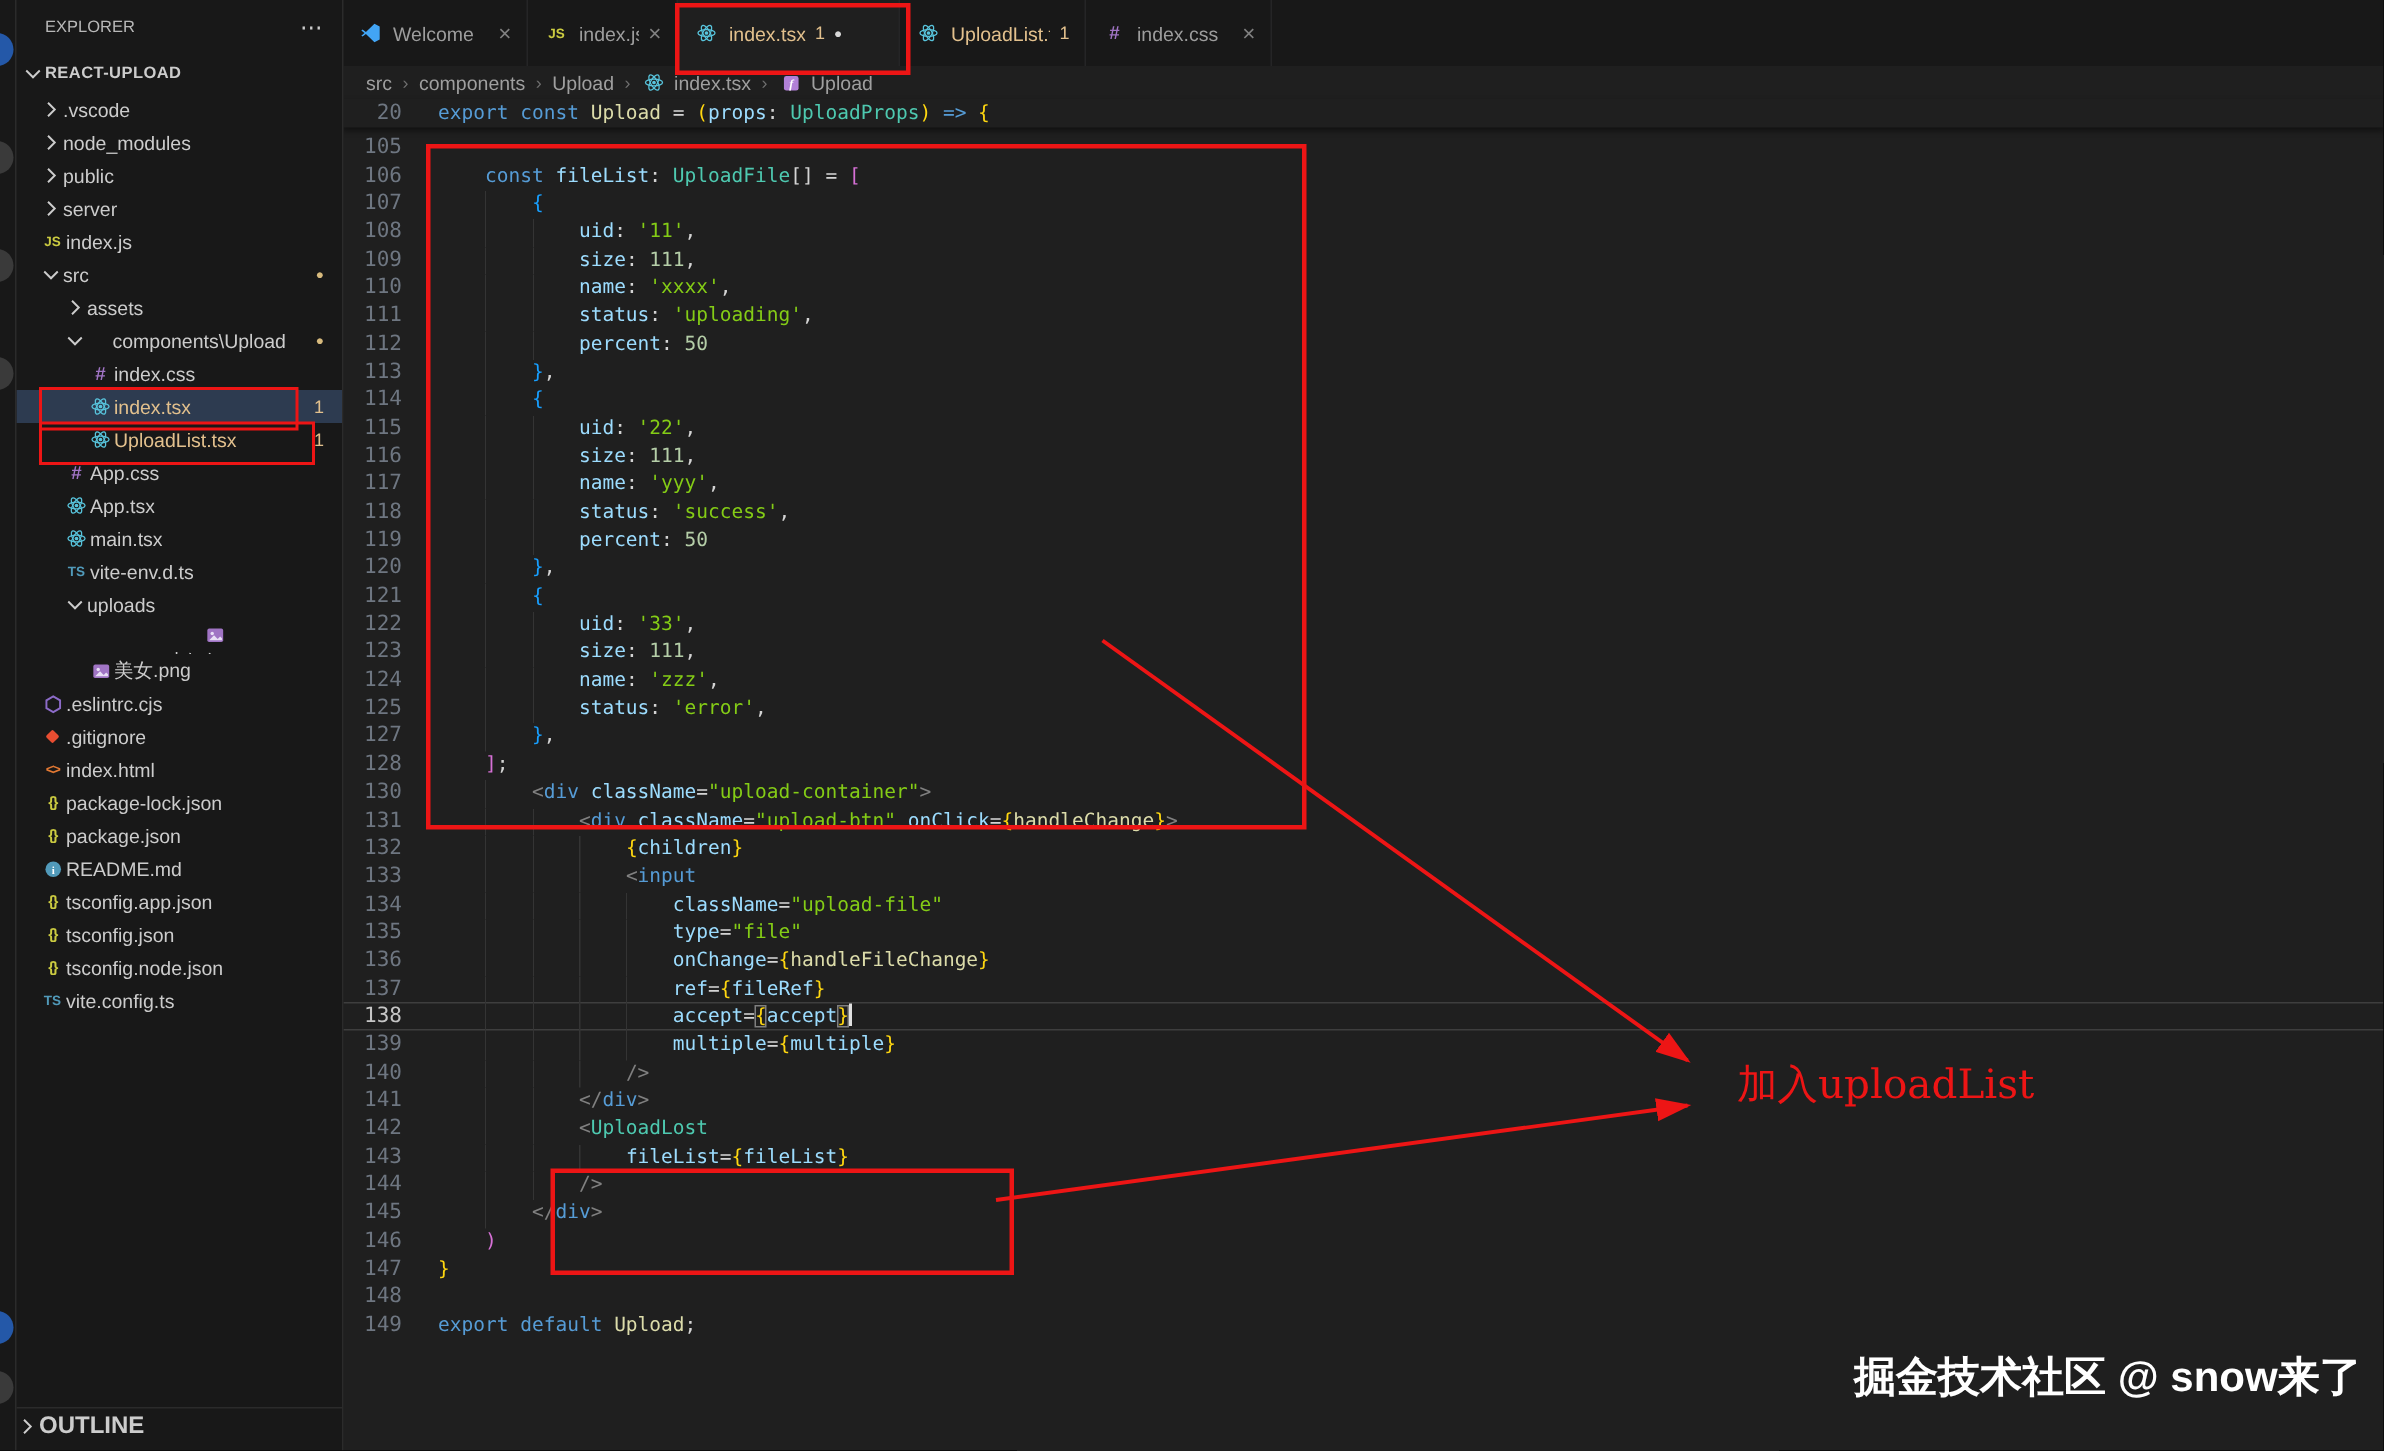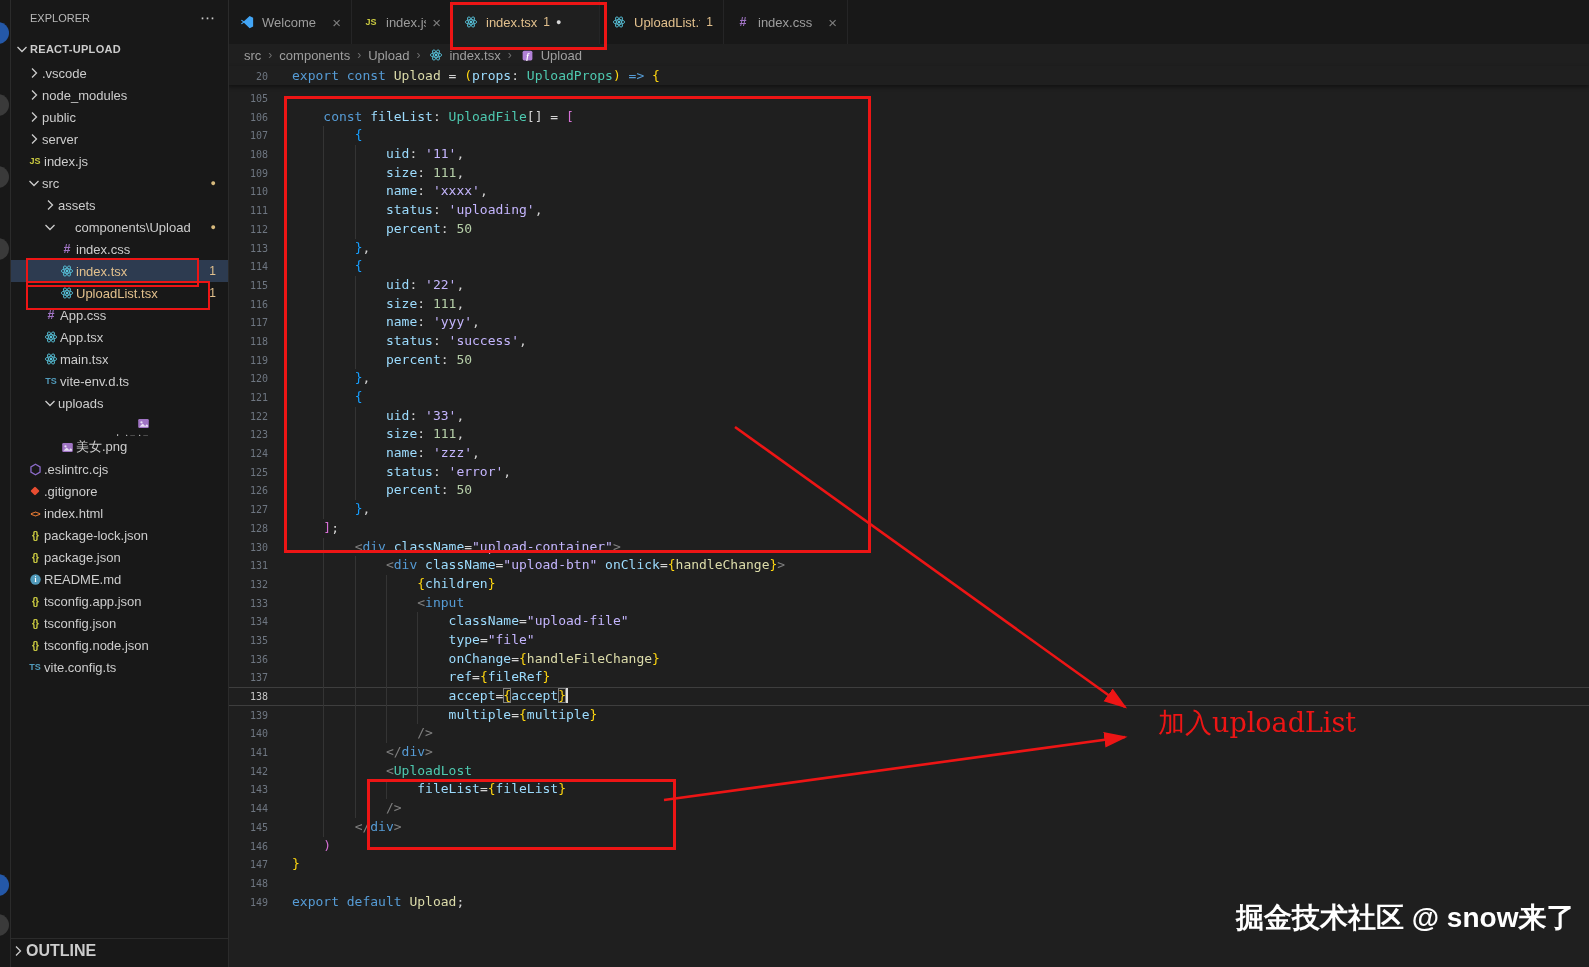--- a/index.html
+++ b/index.html
@@ -57,29 +57,29 @@
   .breadcrumbs{height:22px;display:flex;align-items:center;gap:7px;padding-left:16px;font-size:13px;
                color:#9f9f9f;background:#1f1f1f;}
   .bc-item{display:flex;align-items:center;gap:4px;cursor:pointer;white-space:nowrap;}
   .bc-sep{color:#6f6f6f;font-size:12px;}
 
   .sticky{position:relative;z-index:1;background:#1f1f1f;box-shadow:0 2px 4px rgba(0,0,0,.45);}
   .lines{margin-top:4px;position:relative;}
   .cl{height:18.7px;line-height:18.7px;font-family:"DejaVu Sans Mono",monospace;font-size:13px;white-space:pre;}
   .sticky .cl{height:19px;line-height:19px;}
   .ln{display:inline-block;width:64px;padding-right:24px;box-sizing:border-box;text-align:right;
-      color:#6e7681;font-size:10px;}
+      color:#6e7681;font-size:14px;}
   .cur{box-shadow:inset 0 1px 0 #3e3e3e, inset 0 -1px 0 #3e3e3e;}
   .cur .ln{color:#c6c6c6;}
   .ig{display:inline-block;}
   .ig+.ig{box-shadow:inset 1px 0 0 #343434;}
   .cursor{display:inline-block;width:2px;height:15px;background:#e0e0e0;vertical-align:-3px;}
 
   .tk-kw{color:#569cd6}.tk-ctl{color:#c586c0}.tk-fn{color:#dcdcaa}.tk-var{color:#9cdcfe}
-  .tk-type{color:#4ec9b0}.tk-str{color:#c4b5fd}.tk-num{color:#b5cea8}.tk-pun{color:#d4d4d4}
+  .tk-type{color:#4ec9b0}.tk-str{color:#84cc16}.tk-num{color:#b5cea8}.tk-pun{color:#d4d4d4}
   .tk-tag{color:#569cd6}.tk-comp{color:#4ec9b0}.tk-attr{color:#9cdcfe}.tk-ab{color:#808080}
   .tk-b1{color:#ffd710}.tk-b2{color:#d670d6}.tk-b3{color:#179fff}
   .tk-b1h{color:#ffd710;outline:1px solid #7f7f7f;outline-offset:-1px;}
 
   
   .anno-box{position:absolute;border:3px solid var(--anno,#ed1515);z-index:50;pointer-events:none;}
   #box-tab{left:450px;top:2px;width:151px;height:42px;}
   #box-tree-index{left:26px;top:258px;width:169px;height:25px;border-width:2px;}
   #box-tree-uploadlist{left:26px;top:281px;width:180px;height:25px;border-width:2px;}
   #box-code{left:284px;top:96px;width:581px;height:451px;}
@@ -446,21 +446,20 @@
         <div class="cl"><span class="ln">116</span><span class="lc"><span class="ig">    </span><span class="ig">    </span><span class="ig">    </span><span class="tk-var">size</span><span class="tk-pun">: </span><span class="tk-num">111</span><span class="tk-pun">,</span></span></div>
         <div class="cl"><span class="ln">117</span><span class="lc"><span class="ig">    </span><span class="ig">    </span><span class="ig">    </span><span class="tk-var">name</span><span class="tk-pun">: </span><span class="tk-str">'yyy'</span><span class="tk-pun">,</span></span></div>
         <div class="cl"><span class="ln">118</span><span class="lc"><span class="ig">    </span><span class="ig">    </span><span class="ig">    </span><span class="tk-var">status</span><span class="tk-pun">: </span><span class="tk-str">'success'</span><span class="tk-pun">,</span></span></div>
         <div class="cl"><span class="ln">119</span><span class="lc"><span class="ig">    </span><span class="ig">    </span><span class="ig">    </span><span class="tk-var">percent</span><span class="tk-pun">: </span><span class="tk-num">50</span></span></div>
         <div class="cl"><span class="ln">120</span><span class="lc"><span class="ig">    </span><span class="ig">    </span><span class="tk-b3">}</span><span class="tk-pun">,</span></span></div>
         <div class="cl"><span class="ln">121</span><span class="lc"><span class="ig">    </span><span class="ig">    </span><span class="tk-b3">{</span></span></div>
         <div class="cl"><span class="ln">122</span><span class="lc"><span class="ig">    </span><span class="ig">    </span><span class="ig">    </span><span class="tk-var">uid</span><span class="tk-pun">: </span><span class="tk-str">'33'</span><span class="tk-pun">,</span></span></div>
         <div class="cl"><span class="ln">123</span><span class="lc"><span class="ig">    </span><span class="ig">    </span><span class="ig">    </span><span class="tk-var">size</span><span class="tk-pun">: </span><span class="tk-num">111</span><span class="tk-pun">,</span></span></div>
         <div class="cl"><span class="ln">124</span><span class="lc"><span class="ig">    </span><span class="ig">    </span><span class="ig">    </span><span class="tk-var">name</span><span class="tk-pun">: </span><span class="tk-str">'zzz'</span><span class="tk-pun">,</span></span></div>
         <div class="cl"><span class="ln">125</span><span class="lc"><span class="ig">    </span><span class="ig">    </span><span class="ig">    </span><span class="tk-var">status</span><span class="tk-pun">: </span><span class="tk-str">'error'</span><span class="tk-pun">,</span></span></div>
-        <div class="cl"><span class="ln">126</span><span class="lc"><span class="ig">    </span><span class="ig">    </span><span class="ig">    </span><span class="tk-var">percent</span><span class="tk-pun">: </span><span class="tk-num">50</span></span></div>
         <div class="cl"><span class="ln">127</span><span class="lc"><span class="ig">    </span><span class="ig">    </span><span class="tk-b3">}</span><span class="tk-pun">,</span></span></div>
         <div class="cl"><span class="ln">128</span><span class="lc"><span class="ig">    </span><span class="tk-b2">]</span><span class="tk-pun">;</span></span></div>
         <div class="cl"><span class="ln">130</span><span class="lc"><span class="ig">    </span><span class="ig">    </span><span class="tk-ab">&lt;</span><span class="tk-tag">div</span><span class="tk-pun"> </span><span class="tk-attr">className</span><span class="tk-pun">=</span><span class="tk-str">"upload-container"</span><span class="tk-ab">&gt;</span></span></div>
         <div class="cl"><span class="ln">131</span><span class="lc"><span class="ig">    </span><span class="ig">    </span><span class="ig">    </span><span class="tk-ab">&lt;</span><span class="tk-tag">div</span><span class="tk-pun"> </span><span class="tk-attr">className</span><span class="tk-pun">=</span><span class="tk-str">"upload-btn"</span><span class="tk-pun"> </span><span class="tk-attr">onClick</span><span class="tk-pun">=</span><span class="tk-b1">{</span><span class="tk-fn">handleChange</span><span class="tk-b1">}</span><span class="tk-ab">&gt;</span></span></div>
         <div class="cl"><span class="ln">132</span><span class="lc"><span class="ig">    </span><span class="ig">    </span><span class="ig">    </span><span class="ig">    </span><span class="tk-b1">{</span><span class="tk-var">children</span><span class="tk-b1">}</span></span></div>
         <div class="cl"><span class="ln">133</span><span class="lc"><span class="ig">    </span><span class="ig">    </span><span class="ig">    </span><span class="ig">    </span><span class="tk-ab">&lt;</span><span class="tk-tag">input</span></span></div>
         <div class="cl"><span class="ln">134</span><span class="lc"><span class="ig">    </span><span class="ig">    </span><span class="ig">    </span><span class="ig">    </span><span class="ig">    </span><span class="tk-attr">className</span><span class="tk-pun">=</span><span class="tk-str">"upload-file"</span></span></div>
         <div class="cl"><span class="ln">135</span><span class="lc"><span class="ig">    </span><span class="ig">    </span><span class="ig">    </span><span class="ig">    </span><span class="ig">    </span><span class="tk-attr">type</span><span class="tk-pun">=</span><span class="tk-str">"file"</span></span></div>
         <div class="cl"><span class="ln">136</span><span class="lc"><span class="ig">    </span><span class="ig">    </span><span class="ig">    </span><span class="ig">    </span><span class="ig">    </span><span class="tk-attr">onChange</span><span class="tk-pun">=</span><span class="tk-b1">{</span><span class="tk-fn">handleFileChange</span><span class="tk-b1">}</span></span></div>
         <div class="cl"><span class="ln">137</span><span class="lc"><span class="ig">    </span><span class="ig">    </span><span class="ig">    </span><span class="ig">    </span><span class="ig">    </span><span class="tk-attr">ref</span><span class="tk-pun">=</span><span class="tk-b1">{</span><span class="tk-var">fileRef</span><span class="tk-b1">}</span></span></div>

